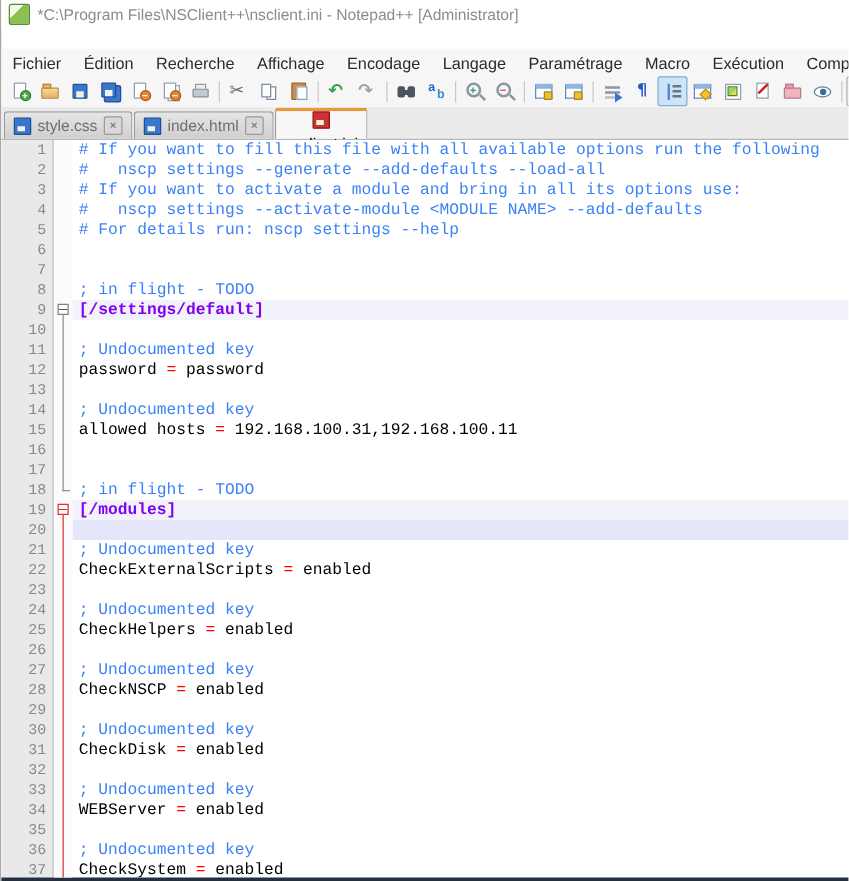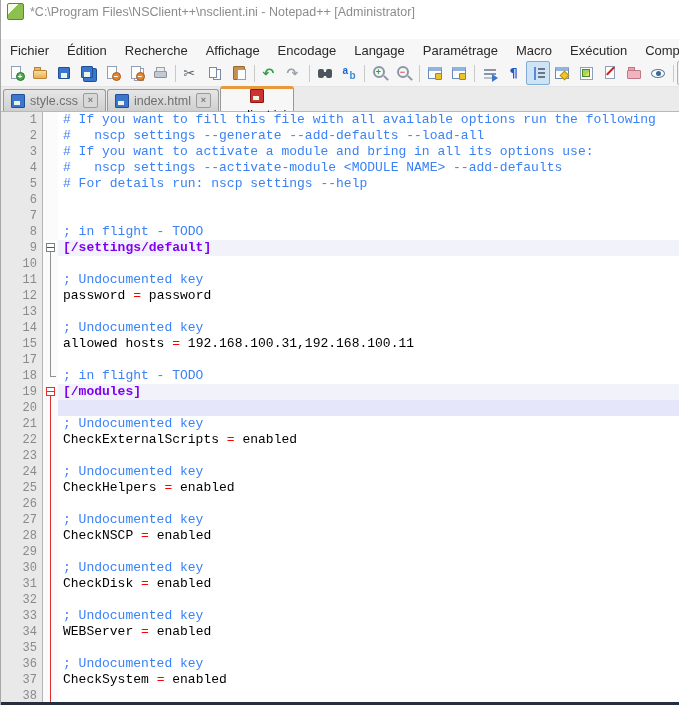--- a/index.html
+++ b/index.html
@@ -307,20 +307,25 @@
         <span class="num">14</span>
         <span class="fold mid"></span>
         <span class="code"><span class="tk-c">; Undocumented key</span></span>
       </div>
       <div class="line">
         <span class="num">15</span>
         <span class="fold mid"></span>
         <span class="code"><span class="tk-k">allowed hosts </span><span class="tk-o">=</span><span class="tk-k"> 192.168.100.31,192.168.100.11</span></span>
       </div>
       <div class="line">
+        <span class="num">16</span>
+        <span class="fold mid"></span>
+        <span class="code"></span>
+      </div>
+      <div class="line">
         <span class="num">17</span>
         <span class="fold mid"></span>
         <span class="code"></span>
       </div>
       <div class="line">
         <span class="num">18</span>
         <span class="fold end"></span>
         <span class="code"><span class="tk-c">; in flight - TODO</span></span>
       </div>
       <div class="line bg-sec">

